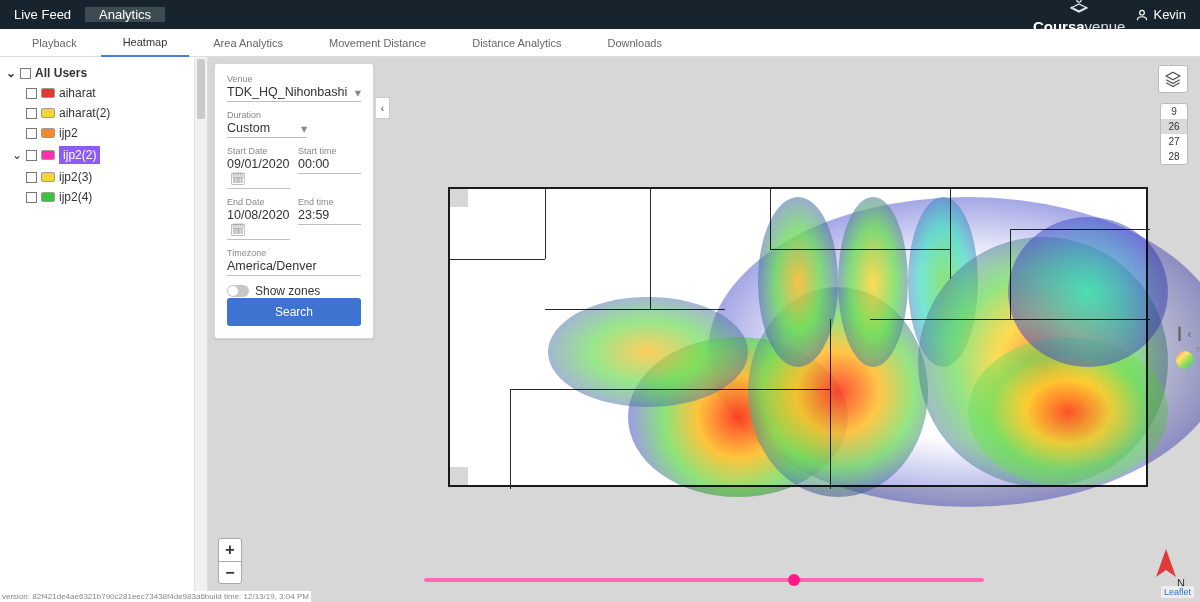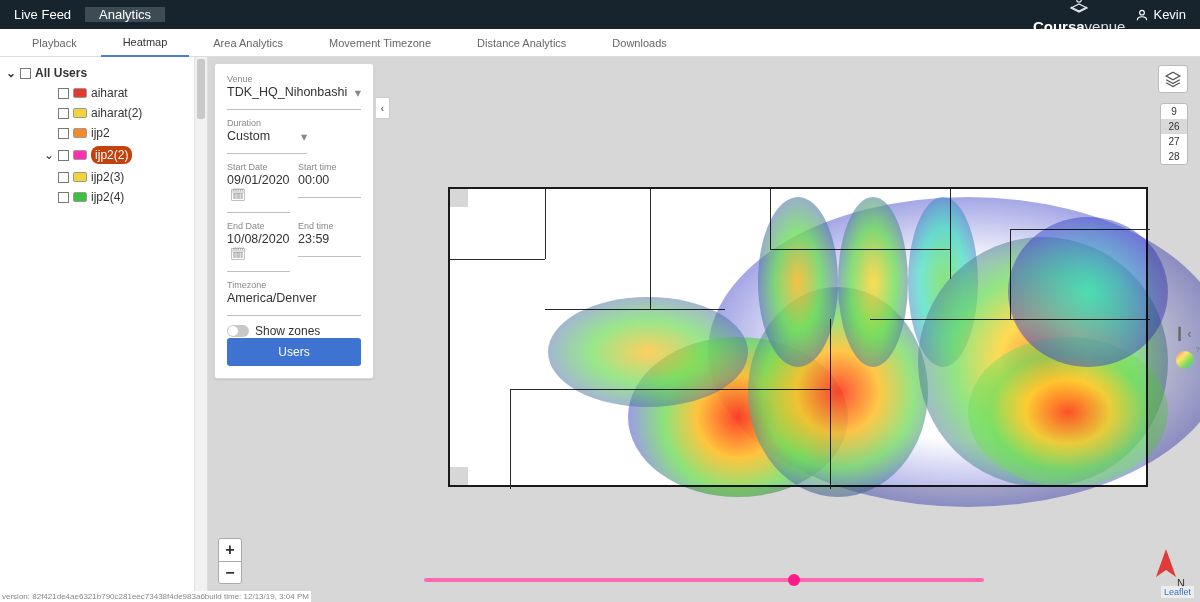--- a/index.html
+++ b/index.html
@@ -23,33 +23,33 @@
 
 
 .body{display:flex;height:545px;position:relative;}
 .sidebar{width:195px;border-right:1px solid #e3e3e3;overflow:auto;}
 .scroll-gutter{width:13px;background:#f1f1f1;border-right:1px solid #ddd;position:relative;}
 .scroll-gutter::before{content:"";position:absolute;top:2px;left:2px;right:2px;height:60px;background:#c9c9c9;border-radius:2px;}
 
 .tree{padding:6px 4px;}
 .tree-row{display:flex;align-items:center;gap:4px;padding:3px 2px;font-size:12px;}
 .tree-parent{font-weight:bold;}
-.tree-child{padding-left:22px;margin-left:32px;}
+.tree-child{padding-left:22px;}
 .swatch{width:14px;height:10px;border:1px solid #9b9b9b;border-radius:2px;}
 .chk{width:11px;height:11px;border:1px solid #777;background:#fff;}
-.sel{background:#c2410c;color:#fff;border-radius:8px;padding:2px 4px;}
+.sel{background:#8b5cf6;color:#fff;border-radius:0;padding:2px 4px;}
 
 
 .mapcol{flex:1;position:relative;background:#d7d7d7;}
 
 
 .panel{position:absolute;top:6px;left:6px;width:160px;background:#fff;border:1px solid #d7d7d7;border-radius:3px;padding:10px 12px 12px;box-shadow:0 1px 2px rgba(0,0,0,.1);}
 .panel .grp{margin-bottom:8px;}
 .panel label{display:block;font-size:9px;color:#888;margin-bottom:1px;}
-.panel .val{font-size:12.5px;color:#333;padding-bottom:10px;border-bottom:1px solid #bfbfbf;}
+.panel .val{font-size:12.5px;color:#333;padding-bottom:2px;border-bottom:1px solid #bfbfbf;}
 .panel .row2{display:flex;gap:8px;}
 .panel .row2 .grp{flex:1;}
 .panel .sel-caret{float:right;color:#888;}
 .cal{display:inline-block;margin-left:3px;color:#888;}
 .toggle-row{display:flex;align-items:center;gap:6px;margin:8px 0 0;}
 .toggle{width:22px;height:12px;border-radius:6px;background:#c8c8c8;position:relative;}
 .toggle::after{content:"";position:absolute;width:10px;height:10px;border-radius:50%;background:#fff;top:1px;left:1px;}
 .search-btn{width:100%;background:#3e73d1;color:#fff;border:none;border-radius:3px;padding:7px 0;font-size:12px;cursor:pointer;}
 .panel-collapse{position:absolute;left:168px;top:40px;width:14px;height:22px;background:#fff;border:1px solid #ccc;border-left:none;display:flex;align-items:center;justify-content:center;font-size:10px;cursor:pointer;}
 
@@ -109,21 +109,21 @@
         </svg>
       <span>Kevin</span>
     </div>
   </div>
 </div>
 
 <div class="subnav">
   <div class="subnav-item">Playback</div>
   <div class="subnav-item active">Heatmap</div>
   <div class="subnav-item">Area Analytics</div>
-  <div class="subnav-item">Movement Timezone</div>
+  <div class="subnav-item">Movement Distance</div>
   <div class="subnav-item">Distance Analytics</div>
   <div class="subnav-item">Downloads</div>
 </div>
 
 <div class="body">
 
   <div class="sidebar">
     <div class="tree">
       <div class="tree-row tree-parent">
         <span>⌄</span>
@@ -199,21 +199,21 @@
         </div>
       </div>
       <div class="grp">
         <label>Timezone</label>
         <div class="val"><span>America/Denver</span></div>
       </div>
       <div class="toggle-row">
         <div class="toggle"></div>
         <span>Show zones</span>
       </div>
-      <button class="search-btn">Users</button>
+      <button class="search-btn">Search</button>
     </div>
     <div class="panel-collapse">
       <span>‹</span>
     </div>
 
     <div class="floor">
 
       <div class="roomline" style="top:0;left:95px;width:1px;height:70px"></div>
       <div class="roomline" style="top:70px;left:0;width:95px;height:1px"></div>
       <div class="roomline" style="top:0;left:200px;width:1px;height:120px"></div>

